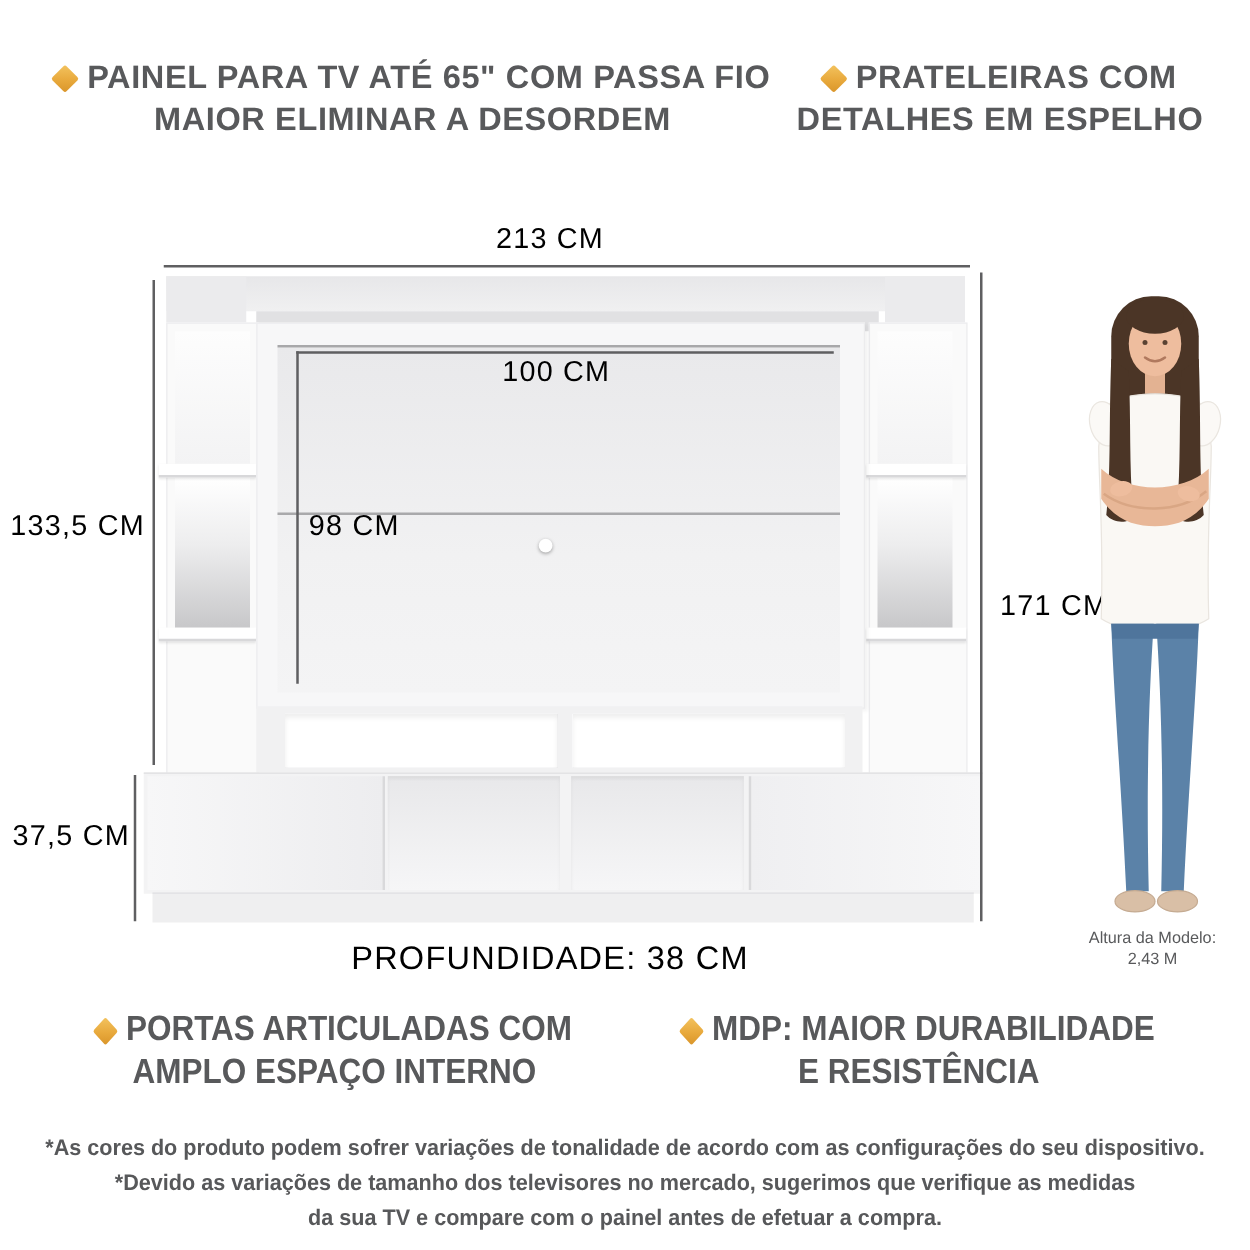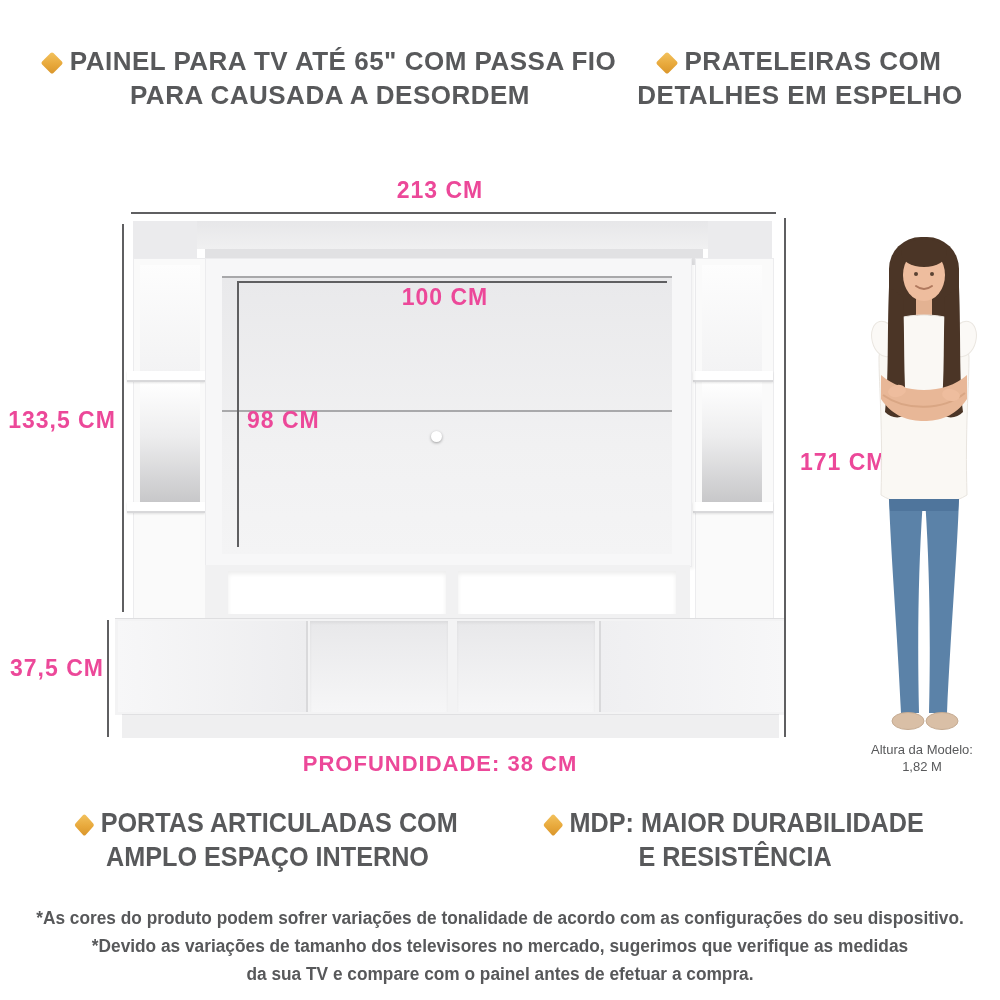--- a/index.html
+++ b/index.html
@@ -8,21 +8,21 @@
   .abs{position:absolute;}
   
   .feature{position:absolute;text-align:center;font-weight:bold;color:#58595B;}
   .feature .fline{line-height:34px;font-size:26px;letter-spacing:.5px;white-space:nowrap;}
   .feature.cond .fline{font-size:28px;letter-spacing:0;transform:scaleX(.9);transform-origin:50% 50%;}
   .diamond{display:inline-block;width:16px;height:16px;margin:0 10px 0 0;vertical-align:-1px;
            background:linear-gradient(135deg,#F3C35F 0%,#E8A93C 55%,#D9952A 100%);
            transform:rotate(45deg);border-radius:2px;}
   
   .dline{position:absolute;background:#5f5f61;}
-  .dlabel{position:absolute;font-size:23px;font-weight:700;letter-spacing:1px;color:#ec4899;white-space:nowrap;}
+  .dlabel{position:absolute;font-size:23px;font-weight:400;letter-spacing:1px;color:#000000;white-space:nowrap;}
   
   .wood{position:absolute;}
   #top-band{background:linear-gradient(180deg,#e7e7e9,#f0f0f1);}
   .ear{background:#ebebed;}
   #crown-under{background:#e1e1e3;}
   .tower{background:#fafafa;border:1px solid #ececee;}
   .mirror-top{background:linear-gradient(180deg,#fdfdfd,#f3f3f4);}
   .mirror-mid{background:linear-gradient(180deg,#ffffff 0%,#ededee 45%,#c7c7c9 100%);}
   .shelf{background:#ffffff;border-bottom:2px solid #d8d8da;box-shadow:0 1px 2px rgba(0,0,0,.10);}
   #tv-panel{background:#f7f7f8;border:1px solid #ececee;box-shadow:2px 2px 3px rgba(0,0,0,.05);}
@@ -31,34 +31,34 @@
   #panel-divider{background:#97979a;opacity:.8;}
   #cable-hole{width:11px;height:11px;border-radius:50%;background:#fff;box-shadow:0 1px 3px rgba(0,0,0,.35);}
   #open-strip{background:#f1f1f2;}
   .opening{background:#ffffff;box-shadow:inset 0 3px 4px rgba(0,0,0,.07);}
   #base-body{background:#f3f3f4;border-top:1px solid #dedee0;}
   .door-l{background:linear-gradient(90deg,#f7f7f8,#ededef);border-right:2px solid #d9d9db;}
   .door-r{background:linear-gradient(90deg,#efeff1,#f7f7f8);border-left:2px solid #d9d9db;}
   .niche{background:linear-gradient(180deg,#e8e8ea,#f6f6f7);box-shadow:inset 0 2px 3px rgba(0,0,0,.06);}
   #plinth{background:#efeff0;border-top:1px solid #e0e0e2;}
   
-  #depth-label{font-size:22px;letter-spacing:1px;text-align:center;}
+  #depth-label{font-size:26px;letter-spacing:1px;text-align:center;}
   #model-caption{font-size:13px;line-height:17px;text-align:center;color:#58595B;}
   
   .foot{position:absolute;left:0;width:1000px;text-align:center;font-size:18px;font-weight:bold;
         color:#57585a;transform:scaleX(.96);transform-origin:50% 50%;white-space:nowrap;}
 </style>
 </head>
 <body>
 
 <div id="canvas">
 
   <div class="feature" style="left:30px;top:44px;width:600px;">
     <div class="fline"><span class="diamond"></span><span>PAINEL PARA TV ATÉ 65" COM PASSA FIO</span></div>
-    <div class="fline">PARA CAUSADA A DESORDEM</div>
+    <div class="fline">MAIOR ELIMINAR A DESORDEM</div>
   </div>
 
   <div class="feature" style="left:630px;top:44px;width:340px;">
     <div class="fline"><span class="diamond"></span><span>PRATELEIRAS COM</span></div>
     <div class="fline">DETALHES EM ESPELHO</div>
   </div>
 
   <div class="feature cond" style="left:45px;top:806px;width:445px;">
     <div class="fline"><span class="diamond"></span><span>PORTAS ARTICULADAS COM</span></div>
     <div class="fline">AMPLO ESPAÇO INTERNO</div>
@@ -105,23 +105,23 @@
   <div class="dline" style="left:131px;top:212px;width:645px;height:2px;"></div>
   <div class="dline" style="left:122px;top:224px;width:2px;height:388px;"></div>
   <div class="dline" style="left:107px;top:620px;width:2px;height:117px;"></div>
   <div class="dline" style="left:784px;top:218px;width:2px;height:519px;"></div>
   <div class="dline" style="left:237px;top:281px;width:430px;height:2px;"></div>
   <div class="dline" style="left:237px;top:281px;width:2px;height:266px;"></div>
 
   <div class="dlabel" style="left:340px;top:177px;width:200px;text-align:center;">213 CM</div>
   <div class="dlabel" style="left:345px;top:284px;width:200px;text-align:center;">100 CM</div>
   <div class="dlabel" style="left:247px;top:407px;">98 CM</div>
-  <div class="dlabel" style="left:8px;top:407px;width:108px;text-align:center;">133,5 CM</div>
+  <div class="dlabel" style="left:8px;top:407px;width:108px;text-align:right;">133,5 CM</div>
   <div class="dlabel" style="left:10px;top:655px;width:88px;text-align:left;">37,5 CM</div>
-  <div class="dlabel" style="left:800px;top:449px;">171 CM</div>
+  <div class="dlabel" style="left:800px;top:471px;">171 CM</div>
   <div class="dlabel" id="depth-label" style="left:220px;top:751px;width:440px;">PROFUNDIDADE: 38 CM</div>
 
   <svg class="abs" style="left:845px;top:227px;" width="158" height="512" viewBox="0 0 158 512" aria-hidden="true">
 
     <rect x="44" y="10" width="70" height="172" rx="32" fill="#4b3526"></rect>
 
     <rect x="71" y="68" width="16" height="20" fill="#e3b292"></rect>
 
     <ellipse cx="79" cy="48" rx="21" ry="26" fill="#eebd9e"></ellipse>
     <circle cx="71" cy="47" r="2" fill="#5a4333"></circle>
@@ -145,20 +145,20 @@
     <path d="M44,272 C46,330 52,400 56,486 L74,486 C72,400 74,330 78,272 Z" fill="#5b82a8"></path>
     <path d="M80,272 C84,330 86,400 84,486 L102,486 C106,400 112,330 114,272 Z" fill="#5b82a8"></path>
     <path d="M44,272 L114,272 L113,284 L45,284 Z" fill="#4f759c"></path>
 
     <ellipse cx="63" cy="494" rx="16" ry="8.5" fill="#d9bfa6" stroke="#c5ab92"></ellipse>
     <ellipse cx="97" cy="494" rx="16" ry="8.5" fill="#d9bfa6" stroke="#c5ab92"></ellipse>
   </svg>
 
   <div class="abs" id="model-caption" style="left:847px;top:741px;width:150px;">
     <div>Altura da Modelo:</div>
-    <div>1,82 M</div>
+    <div>2,43 M</div>
   </div>
 
   <div class="foot" style="top:908px;">*As cores do produto podem sofrer variações de tonalidade de acordo com as configurações do seu dispositivo.</div>
   <div class="foot" style="top:936px;">*Devido as variações de tamanho dos televisores no mercado, sugerimos que verifique as medidas</div>
   <div class="foot" style="top:964px;">da sua TV e compare com o painel antes de efetuar a compra.</div>
 
 </div>
 
 </body></html>

